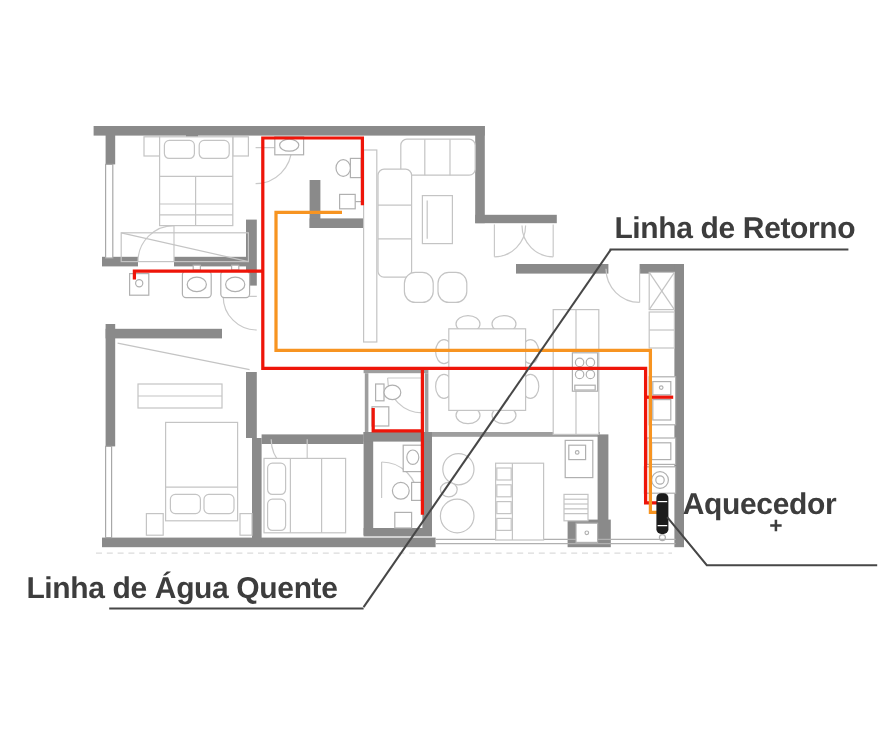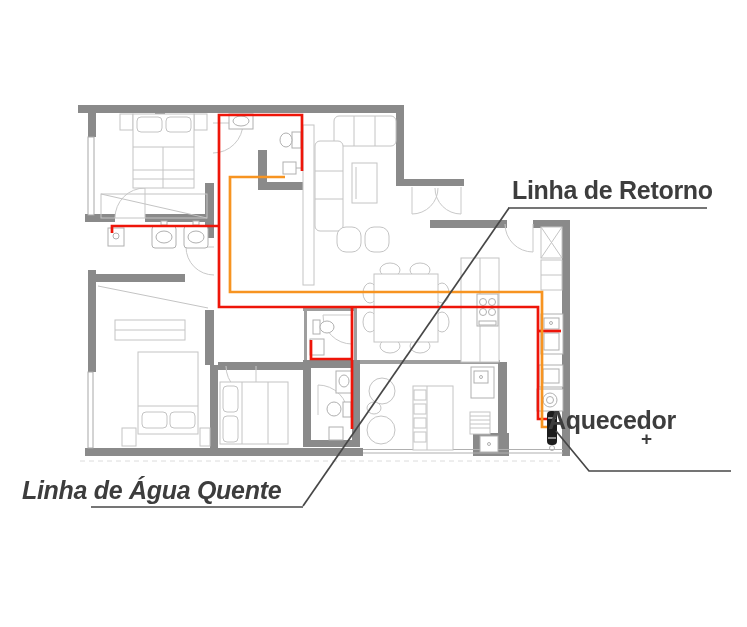--- a/index.html
+++ b/index.html
@@ -255,17 +255,17 @@
   <g>
     <polyline class="leader" points="509,208 303,506" stroke="#474747"></polyline>
     <polyline class="leader" points="508,208 707,208" stroke="#474747"></polyline>
     <polyline class="leader" points="91,507 303,507" stroke="#474747"></polyline>
     <polyline class="leader" points="556,431 589,471 731,471" stroke="#474747"></polyline>
   </g>
 </svg>
 
   <div class="label" style="left:512px;top:177px;">Linha de Retorno</div>
 
-  <div class="label" style="left:22px;top:477px;font-style:italic;">Linha de Água Quente</div>
-
-  <div class="label" style="left:548px;top:407px;">Aquecedor</div>
+  <div class="label" style="left:22px;top:477px;">Linha de Água Quente</div>
+
+  <div class="label" style="left:569px;top:407px;">Aquecedor</div>
   <div class="label small" style="left:641px;top:429px;">+</div>
 </div>
 
 </body></html>

